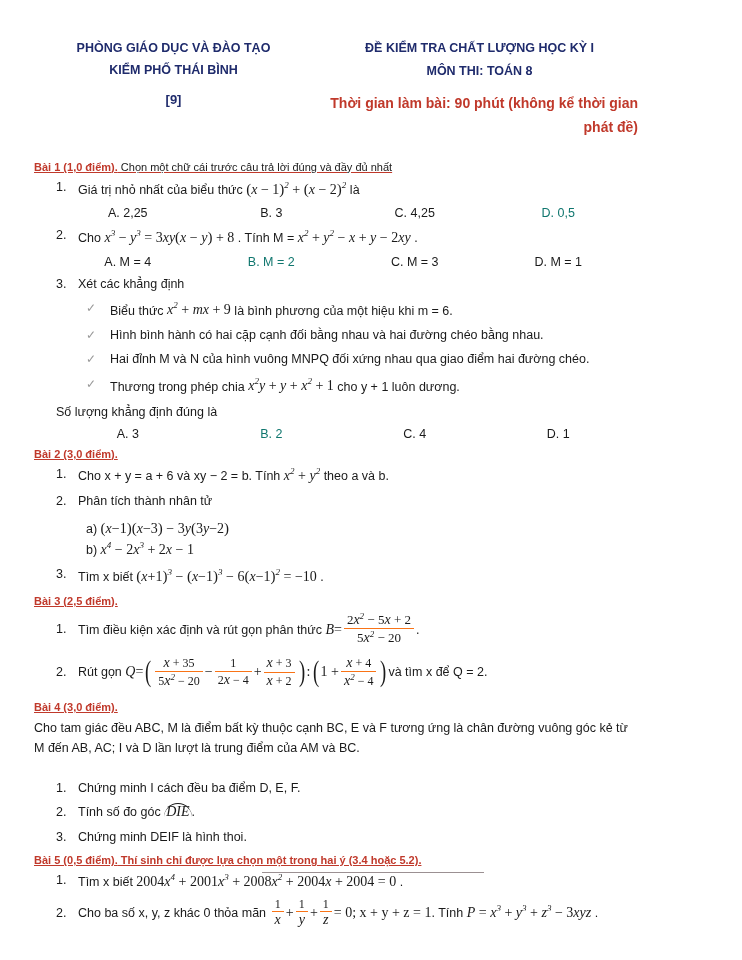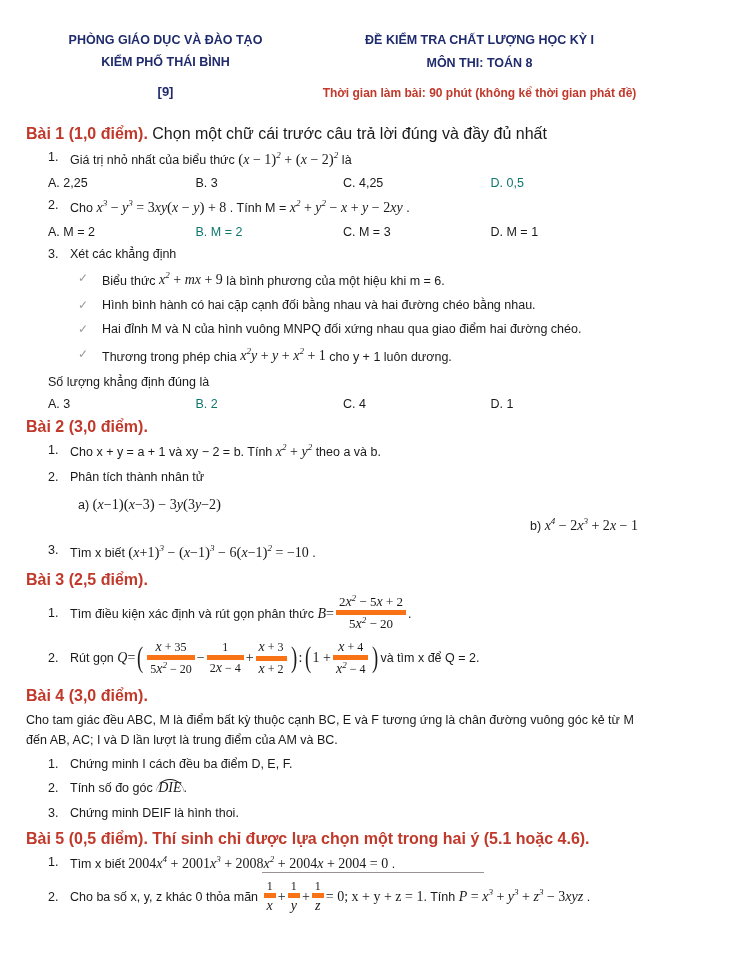--- a/index.html
+++ b/index.html
@@ -13,21 +13,21 @@
     font-family: "Liberation Sans", sans-serif;
     color: #1a1a1a;
     font-size: 12.5px;
     position: relative;
     overflow: hidden;
   }
   .page {
     position: relative;
     width: 664px;
     height: 960px;
-    padding: 0;
+    padding: 8px;
     box-sizing: border-box;
   }
 
   
   .header {
     display: flex;
     padding: 30px 18px 0 18px;
     box-sizing: border-box;
   }
   .hdr-left {
@@ -48,62 +48,64 @@
   }
   .hdr-code {
     margin-top: 7px;
     font-weight: bold;
     color: #1f2b6c;
     font-size: 13px;
   }
   .hdr-time {
     color: #c0392b;
     font-weight: bold;
-    font-size: 12px;
+    font-size: 14px;
     margin-top: 8px;
+    text-align: right;
   }
   .hdr-subject { margin-top: 1px; }
 
   
   .content {
     padding: 14px 26px 0 26px;
     box-sizing: border-box;
   }
   .red { color: #0f766e; }
 
   .line {
     line-height: 1.5;
     margin-bottom: 5px;
   }
   .task-head {
     margin-top: 7px;
     margin-bottom: 5px;
     font-weight: bold;
     color: #c0392b;
-    font-size: 16px;
+    font-size: 11px;
+    text-decoration: underline;
   }
   .task-head .tail {
     color: #1a1a1a;
     font-weight: normal;
   }
   .numbered {
     display: flex;
     margin-left: 22px;
     margin-bottom: 6px;
     line-height: 1.5;
   }
   .numbered .n {
     width: 22px;
     flex: none;
   }
   .numbered .b {
     flex: 1;
   }
   .para {
-    margin-bottom: 4px;
+    margin-bottom: 20px;
     line-height: 1.62;
   }
   .checks {
     margin-left: 52px;
   }
   .check-row {
     display: flex;
     margin-bottom: 7px;
     line-height: 1.4;
   }
@@ -111,21 +113,21 @@
     width: 24px;
     flex: none;
     color: #9a9a9a;
     font-size: 12px;
   }
   .answers {
     display: flex;
     margin-left: 22px;
     margin-bottom: 6px;
   }
-  .answers > div { width: 159px; }
+  .answers > div { width: 159px; text-align: center; }
 
   
   .m {
     font-family: "Liberation Serif", serif;
     font-style: italic;
     font-size: 14px;
   }
   .mr {
     font-family: "Liberation Serif", serif;
     font-style: normal;
@@ -150,21 +152,21 @@
     font-family: "Liberation Serif", serif;
     font-size: 13px;
     line-height: 1.18;
     margin: 0 2px;
     position: relative;
     top: -1px;
   }
   .frac > .num { display: block; padding: 0 3px; }
   .frac > .den {
     display: block;
-    border-top: 5px solid #f97316;
+    border-top: 1px solid #f97316;
     padding: 0 3px;
   }
   .smallfrac { font-size: 12px; }
 
   .bigparen {
     display: inline-block;
     font-size: 30px;
     font-family: "Liberation Serif", serif;
     vertical-align: middle;
     position: relative;
@@ -190,21 +192,21 @@
   .tall-row .n { width: 22px; flex: none; }
 
   .two-col {
     display: flex;
     margin-left: 52px;
     margin-bottom: 5px;
     line-height: 1.5;
     flex-direction: column;
   }
   .two-col .c1 { width: 262px; }
-  .two-col .c2 { flex: 1; text-align: right; }
+  .two-col .c2 { flex: 1; }
 
   .rule {
     position: absolute;
     left: 262px;
     top: 872px;
     width: 222px;
     height: 1px;
     background: #9b9092;
   }
 </style>
@@ -258,21 +260,21 @@
           <span class="m">x</span><sup class="e">3</sup> − <span class="m">y</span><sup class="e">3</sup>
           = 3<span class="m">xy</span><span class="paren">(</span><span class="m">x</span> − <span class="m">y</span><span class="paren">)</span> + 8
         </span><span>. Tính M =</span>
         <span class="mr">
           <span class="m">x</span><sup class="e">2</sup> + <span class="m">y</span><sup class="e">2</sup>
           − <span class="m">x</span> + <span class="m">y</span> − 2<span class="m">xy</span>
         </span><span>.</span>
       </div>
     </div>
     <div class="answers">
-      <div>A. M = 2</div>
+      <div>A. M = 4</div>
       <div class="red">B. M = 2</div>
       <div>C. M = 3</div>
       <div>D. M = 1</div>
     </div>
 
     <div class="numbered">
       <div class="n">3.</div>
       <div class="b">Xét các khẳng định</div>
     </div>
 
@@ -305,21 +307,21 @@
       <div class="red">B. 2</div>
       <div>C. 4</div>
       <div>D. 1</div>
     </div>
 
     <div class="task-head">Bài 2 (3,0 điểm).</div>
 
     <div class="numbered">
       <div class="n">1.</div>
       <div class="b">
-        <span>Cho x + y = a + 1 và xy − 2 = b. Tính</span>
+        <span>Cho x + y = a + 6 và xy − 2 = b. Tính</span>
         <span class="mr"><span class="m">x</span><sup class="e">2</sup> + <span class="m">y</span><sup class="e">2</sup></span>
         <span>theo a và b.</span>
       </div>
     </div>
 
     <div class="numbered">
       <div class="n">2.</div>
       <div class="b">Phân tích thành nhân tử</div>
     </div>
 
@@ -396,21 +398,21 @@
         <span>Tính số đo góc</span>
         <span class="m overarc">DIE</span><span>.</span>
       </div>
     </div>
     <div class="numbered">
       <div class="n">3.</div>
       <div class="b">Chứng minh DEIF là hình thoi.</div>
     </div>
 
     <div class="task-head">
-      <span>Bài 5 (0,5 điểm).</span><span> Thí sinh chỉ được lựa chọn một trong hai ý (5.1 hoặc 4.6).</span>
+      <span>Bài 5 (0,5 điểm).</span><span> Thí sinh chỉ được lựa chọn một trong hai ý (3.4 hoặc 5.2).</span>
     </div>
 
     <div class="numbered">
       <div class="n">1.</div>
       <div class="b">
         <span>Tìm x biết</span>
         <span class="mr">
           2004<span class="m">x</span><sup class="e">4</sup> + 2001<span class="m">x</span><sup class="e">3</sup> + 2008<span class="m">x</span><sup class="e">2</sup> + 2004<span class="m">x</span> + 2004 = 0
         </span><span>.</span>
       </div>

